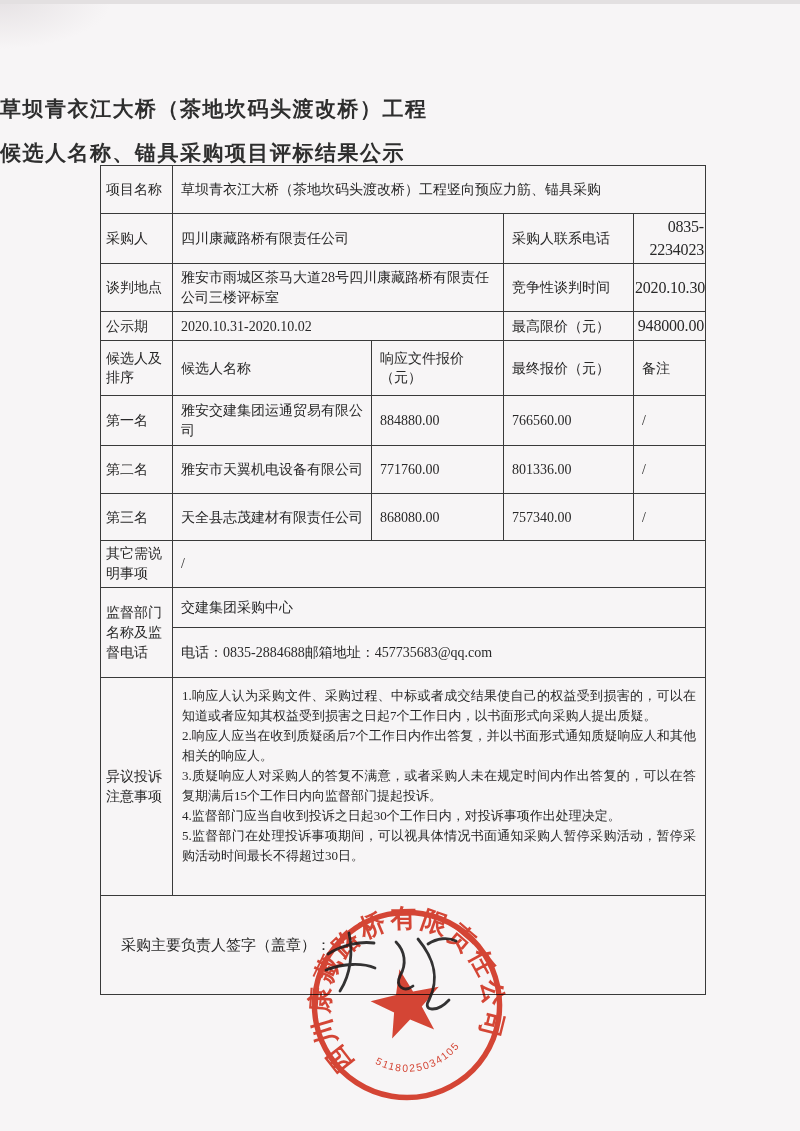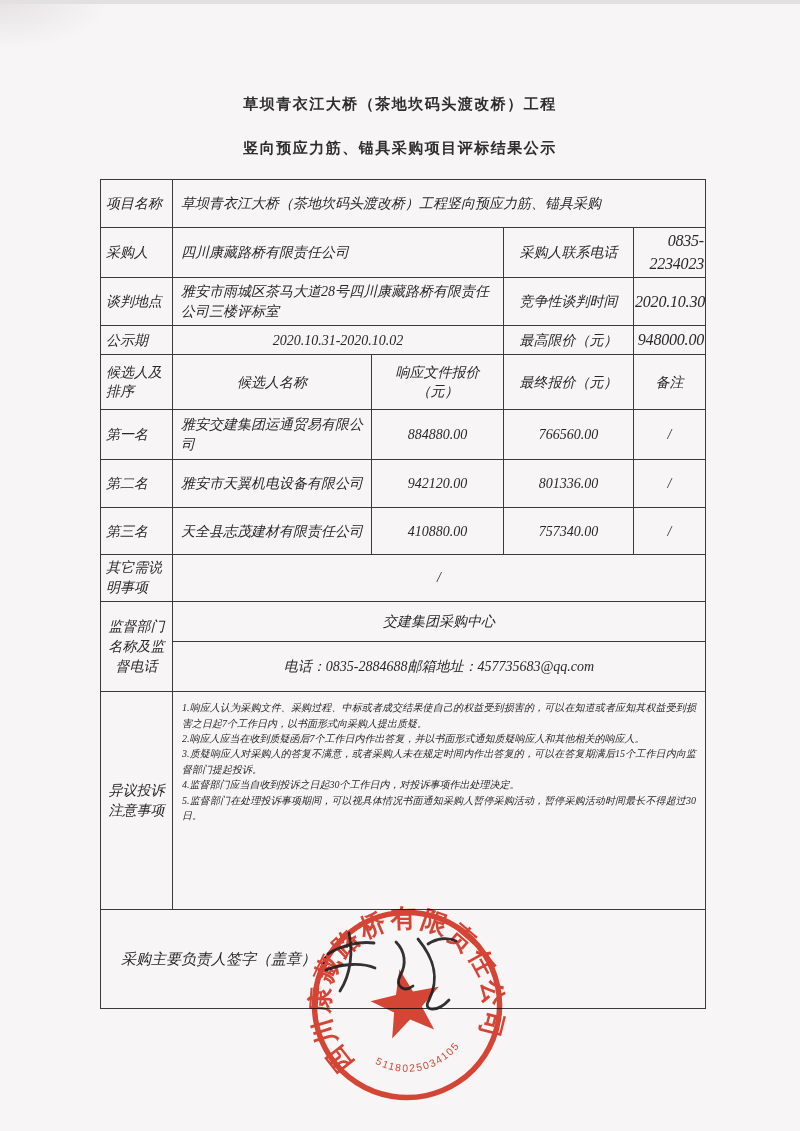--- a/index.html
+++ b/index.html
@@ -5,62 +5,62 @@
   html,body{margin:0;padding:0;}
   .page{
     position:relative;width:800px;height:1131px;overflow:hidden;
     background:#f7f5f6;
     background-image:radial-gradient(ellipse 160px 70px at 0% 0%, #e6e2e4 0%, rgba(230,226,228,0) 70%);
     font-family:"Liberation Serif","DejaVu Serif",serif;
     color:#272727;
   }
   .scan-edge{position:absolute;top:0;left:0;right:0;height:4px;background:#e3e0e1;}
   .doc-title{
-    position:absolute;left:0;width:800px;text-align:center;
+    position:absolute;left:0;width:800px;text-align:left;
     font-family:"Liberation Sans","DejaVu Sans",sans-serif;
-    font-weight:bold;font-size:15px;letter-spacing:1.5px;color:#2e2e2e;
+    font-weight:bold;font-size:21px;letter-spacing:1.5px;color:#2e2e2e;
   }
   .doc-title.line1{top:95px;}
   .doc-title.line2{top:139px;}
   table.main{
-    position:absolute;left:100px;top:179px;width:605px;
+    position:absolute;left:100px;top:165px;width:605px;
     border-collapse:collapse;table-layout:fixed;
-    font-size:14px;color:#282828;font-style:italic;
+    font-size:14px;color:#282828;
   }
   td{
     border:1.5px solid #3a3a3a;
     padding:3px 8px;vertical-align:middle;line-height:1.42;
     overflow:hidden;
   }
   td.lab{padding:3px 5px;}
-  td.ctr{text-align:center;}
+  td.ctr{text-align:left;}
   td.vsm{font-size:16px;text-align:right;padding:2px 1px;letter-spacing:-0.2px;}
   td.notes{
     white-space:pre-line;text-align:justify;line-height:1.54;
-    padding:8px 9px 4px 9px;vertical-align:top;font-size:10px;
+    padding:8px 9px 4px 9px;vertical-align:top;font-size:13px;
   }
   td.sign-cell{padding:0 0 0 20px;vertical-align:middle;font-size:15px;}
   .seal{
     position:absolute;left:308px;top:906px;width:198px;height:198px;
     transform:rotate(-12deg);
     mix-blend-mode:multiply;opacity:0.93;z-index:5;pointer-events:none;
   }
   .signature{
     position:absolute;left:300px;top:912px;width:200px;height:110px;
     z-index:6;pointer-events:none;
   }
 </style>
 </head>
 <body>
 
 <div class="page">
   <div class="scan-edge"></div>
 
   <div class="doc-title line1">草坝青衣江大桥（茶地坎码头渡改桥）工程</div>
-  <div class="doc-title line2">竖向预应力筋、锚具采购项目评标结果公示</div>
+  <div class="doc-title line2">候选人名称、锚具采购项目评标结果公示</div>
 
   <table class="main">
     <colgroup>
       <col style="width:72px">
         <col style="width:199px">
         <col style="width:132px">
         <col style="width:130px">
         <col style="width:72px">
     </colgroup>
     <tbody>
@@ -96,28 +96,28 @@
       <tr style="height:50px">
         <td class="lab">第一名</td>
         <td>雅安交建集团运通贸易有限公司</td>
         <td class="ctr">884880.00</td>
         <td class="ctr">766560.00</td>
         <td class="ctr">/</td>
       </tr>
       <tr style="height:48px">
         <td class="lab">第二名</td>
         <td>雅安市天翼机电设备有限公司</td>
-        <td class="ctr">942120.00</td>
+        <td class="ctr">771760.00</td>
         <td class="ctr">801336.00</td>
         <td class="ctr">/</td>
       </tr>
       <tr style="height:47px">
         <td class="lab">第三名</td>
         <td>天全县志茂建材有限责任公司</td>
-        <td class="ctr">410880.00</td>
+        <td class="ctr">868080.00</td>
         <td class="ctr">757340.00</td>
         <td class="ctr">/</td>
       </tr>
       <tr style="height:45px">
         <td class="lab">其它需说明事项</td>
         <td colspan="4" class="ctr">/</td>
       </tr>
       <tr style="height:40px">
         <td class="lab ctr" rowspan="2">监督部门名称及监督电话</td>
         <td colspan="4" class="ctr">交建集团采购中心</td>

